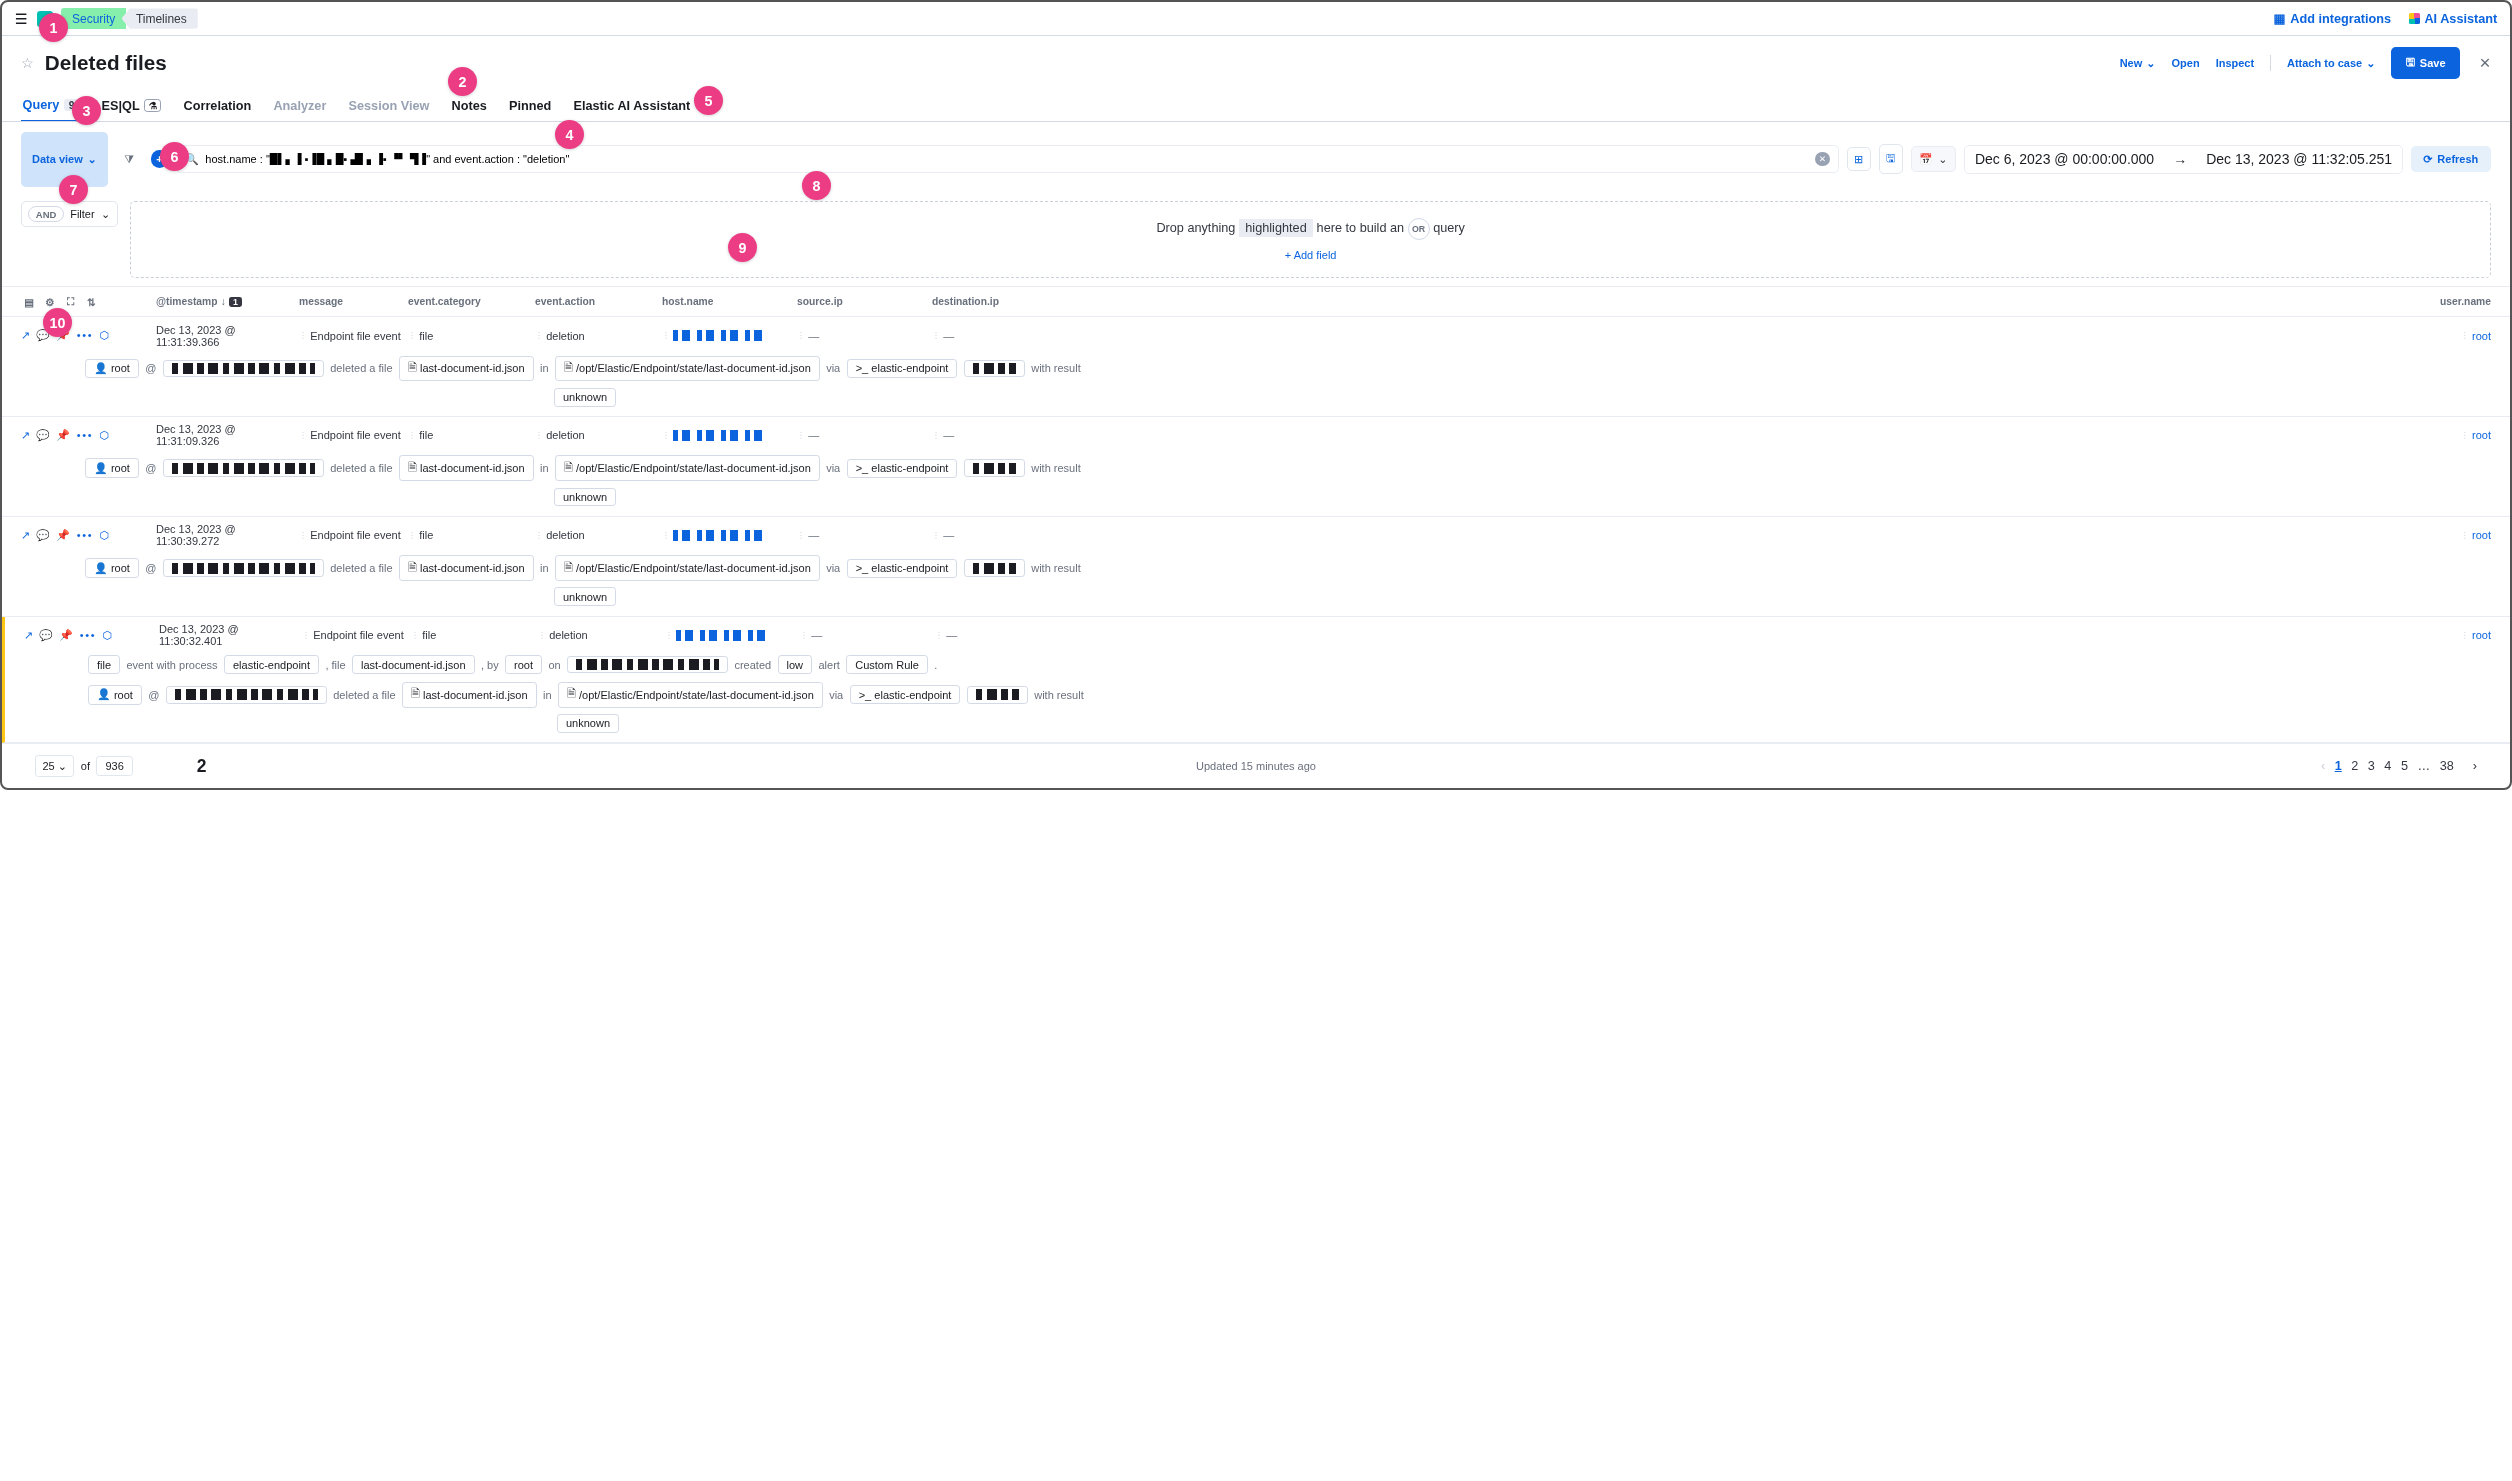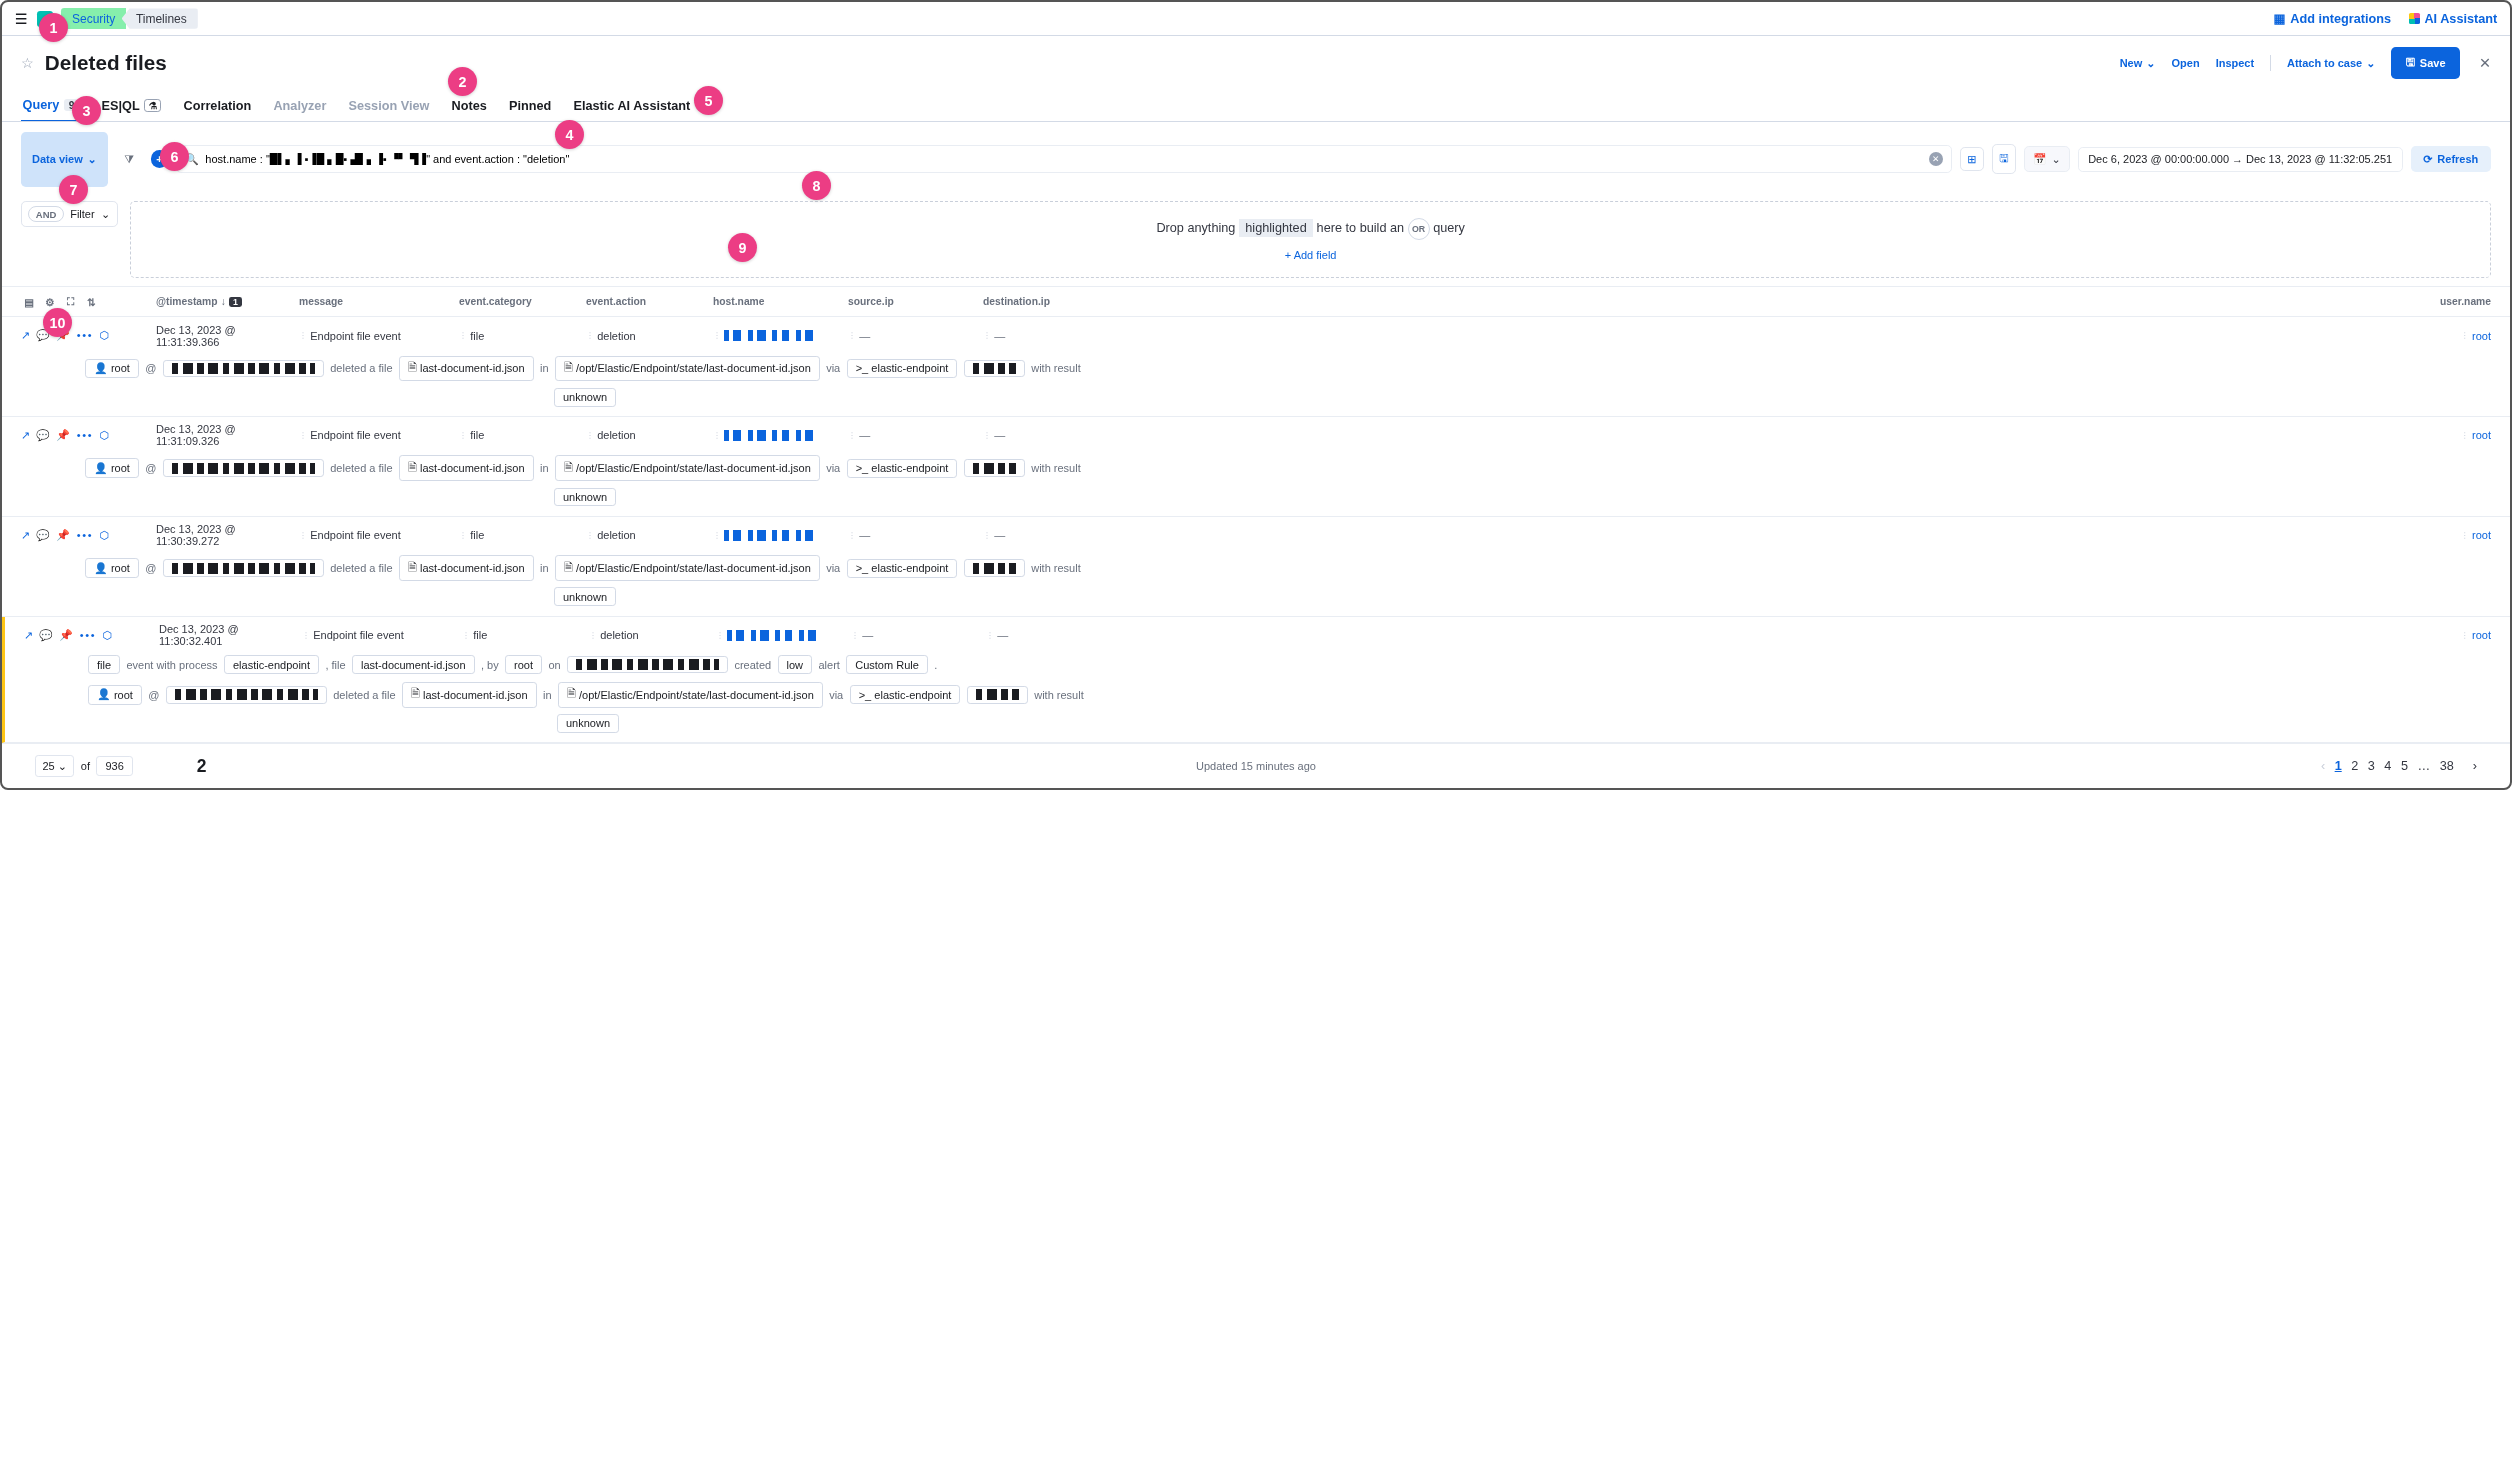--- a/index.html
+++ b/index.html
@@ -38,40 +38,40 @@
 
 .query-row { display: flex; align-items: center; gap: 8px; padding: 9.5px 19px; }
 .dv-btn { background: #cfe3fa; color: #0b64dd; padding: 21px 11px; border-radius: 4.8px; font-weight: 700; display: flex; align-items: center; gap: 4.8px; cursor: pointer; }
 .icon-btn { width: 27px; height: 27px; display: flex; align-items: center; justify-content: center; border-radius: 4.8px; cursor: pointer; color: #69707d; }
 .plus-circle { width: 17.5px; height: 17.5px; border-radius: 50%; background: #0b64dd; color: #fff; display: flex; align-items: center; justify-content: center; font-weight: 700; cursor: pointer; }
 .search-box { flex: 1; border: 0.8px solid #e9edf3; border-radius: 4.8px; padding: 5.6px 8px; display: flex; align-items: center; gap: 6.4px; }
 .search-box input { border: none; outline: none; flex: 1; font-size: 11px; }
 .clear-circle { width: 14.3px; height: 14.3px; border-radius: 50%; background: #98a2b3; color: #fff; font-size: 8.8px; display: flex; align-items: center; justify-content: center; cursor: pointer; }
 .tool-ico { border: 0.8px solid #e0e5ee; border-radius: 4.8px; padding: 4.8px 6.4px; color: #0b64dd; cursor: pointer; }
 .date-btn { border: 0.8px solid #e9edf3; background: #f7f8fc; border-radius: 4.8px; padding: 5.6px 8px; display: flex; align-items: center; gap: 4.8px; cursor: pointer; color: #343741; }
-.date-range { border: 0.8px solid #e9edf3; border-radius: 4.8px; padding: 5.6px 9.5px; display: flex; align-items: flex-start; gap: 3px; font-size: 11px; }
+.date-range { border: 0.8px solid #e9edf3; border-radius: 4.8px; padding: 5.6px 9.5px; display: flex; align-items: flex-start; gap: 19px; font-size: 14px; }
 .refresh-btn { background: #e6f0fb; color: #0b64dd; padding: 6.4px 12.7px; border-radius: 4.8px; font-weight: 700; display: flex; align-items: center; gap: 4.8px; cursor: pointer; }
 
 
 .filter-row { padding: 4.8px 19px 8px; display: flex; align-items: flex-start; gap: 12.7px; }
 .and-filter { display: flex; align-items: center; gap: 6.4px; border: 0.8px solid #e0e5ee; border-radius: 4.8px; padding: 4px 6.4px; }
 .and-pill { border: 0.8px solid #d3dae6; border-radius: 9.5px; padding: 1.6px 6.4px; font-size: 9.5px; font-weight: 600; color:#69707d; }
 .filter-label { font-weight: 500; }
 .drop-zone { flex: 1; border: 1.6px dashed #c9cfda; border-radius: 4.8px; padding: 16px; text-align: center; color: #343741; position: relative; }
 .drop-text { font-size: 12.7px; }
 .hlbox { background: #e9edf3; padding: 1.6px 6.4px; border-radius: 0; }
 .orbox { display: inline-flex; width: 22px; height: 22px; border: 0.8px solid #d3dae6; border-radius: 50%; align-items: center; justify-content: center; font-size: 8.8px; font-weight: 600; color:#69707d; }
 .add-field { color: #0b64dd; margin-top: 9.5px; display: inline-block; cursor: pointer; }
 
 
 .tbl-head { display: flex; align-items: center; padding: 6.4px 19px; border-top: 0.8px solid #e9edf3; border-bottom: 0.8px solid #e9edf3; color: #69707d; font-weight: 600; font-size: 10.3px; }
 .th-tools { display: flex; gap: 4.8px; width: 135px; }
 .th { }
 .c-ts { width: 143px; display:flex; align-items:center; gap:3.2px;}
-.c-msg { width: 160px; }
+.c-msg { width: 109px; }
 .c-cat { width: 127px; }
 .c-act { width: 127px; }
 .c-host { width: 135px; }
 .c-sip { width: 135px; }
 .c-dip { width: 135px; }
 .c-user { margin-left: auto; text-align: right; width: 64px; }
 .sort-n { background: #343741; color: #fff; font-size: 8.8px; padding: 0 4px; border-radius: 2.4px; }
 
 
 .row { border-bottom: 0.8px solid #e9edf3; padding: 6.4px 19px 9.5px; }

